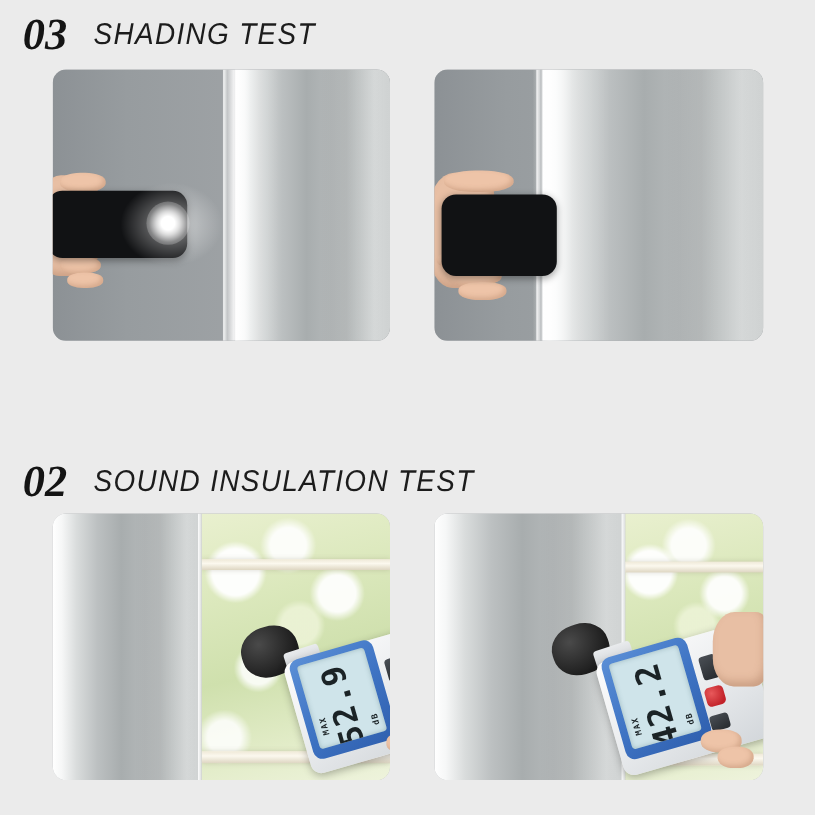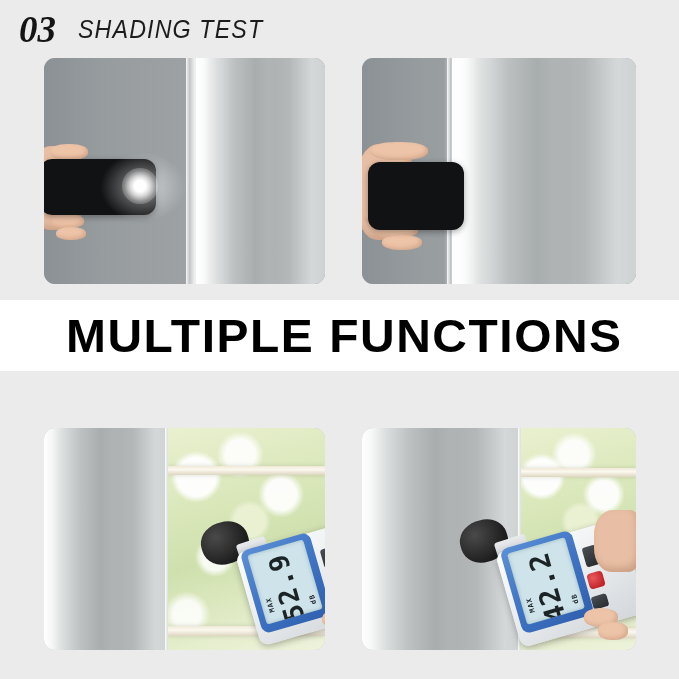--- a/index.html
+++ b/index.html
@@ -284,24 +284,25 @@
 
     <div class="hand" style="left:-6px; top:86px; width:56px; height:96px;"></div>
     <div class="finger" style="left:8px;  top:84px;  width:58px; height:18px;"></div>
     <div class="finger" style="left:2px;  top:150px; width:48px; height:17px;"></div>
     <div class="finger" style="left:10px; top:164px; width:46px; height:16px;"></div>
     <div class="finger" style="left:20px; top:177px; width:40px; height:15px;"></div>
 
     <div class="phone" style="left:6px; top:104px; width:96px; height:68px;"></div>
   </div>
 
-  <div class="banner">
-    <span class="banner-text">MULTIPLE FUNCTIONS</span>
-  </div>
-
+
+  <div class="section-header" id="header-02">
+    <span class="sec-number">02</span>
+    <span class="sec-title">SOUND INSULATION TEST</span>
+  </div>
 
   <div class="panel" id="panel-sound-open">
 
     <div class="layer foliage" style="left:44%; right:0;"></div>
     <div class="mullion-v" style="left:58%; width:9px;"></div>
     <div class="mullion-v" style="left:90%; width:9px;"></div>
     <div class="mullion-h" style="left:44%; right:0; top:38px; height:9px;"></div>
     <div class="mullion-h" style="left:44%; right:0; bottom:14px; height:10px;"></div>
 
     <div class="layer" style="right:56%; left:0;">

